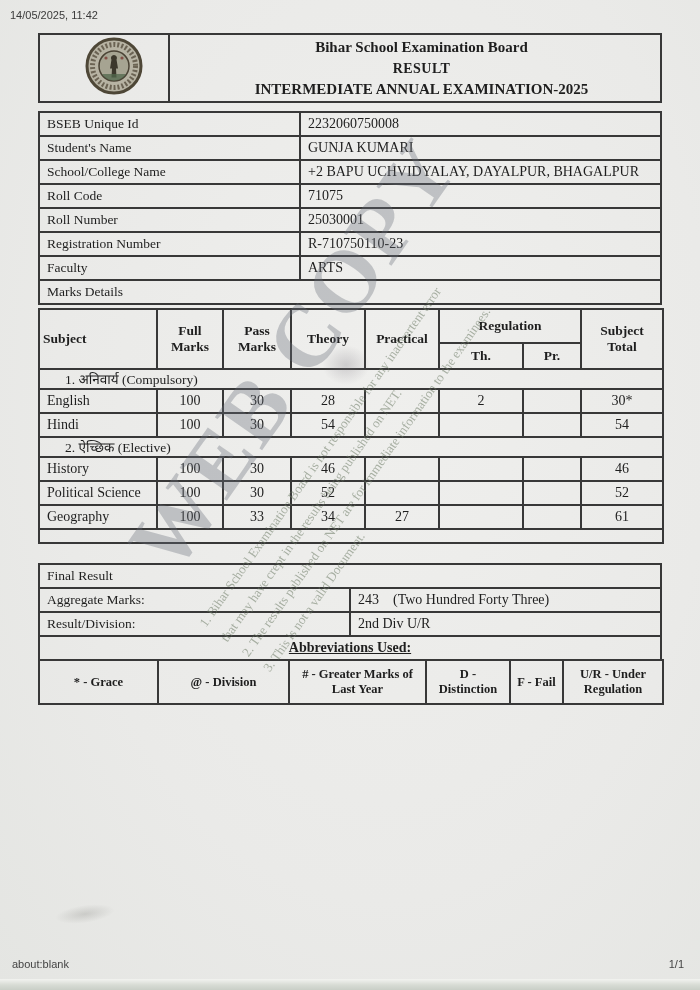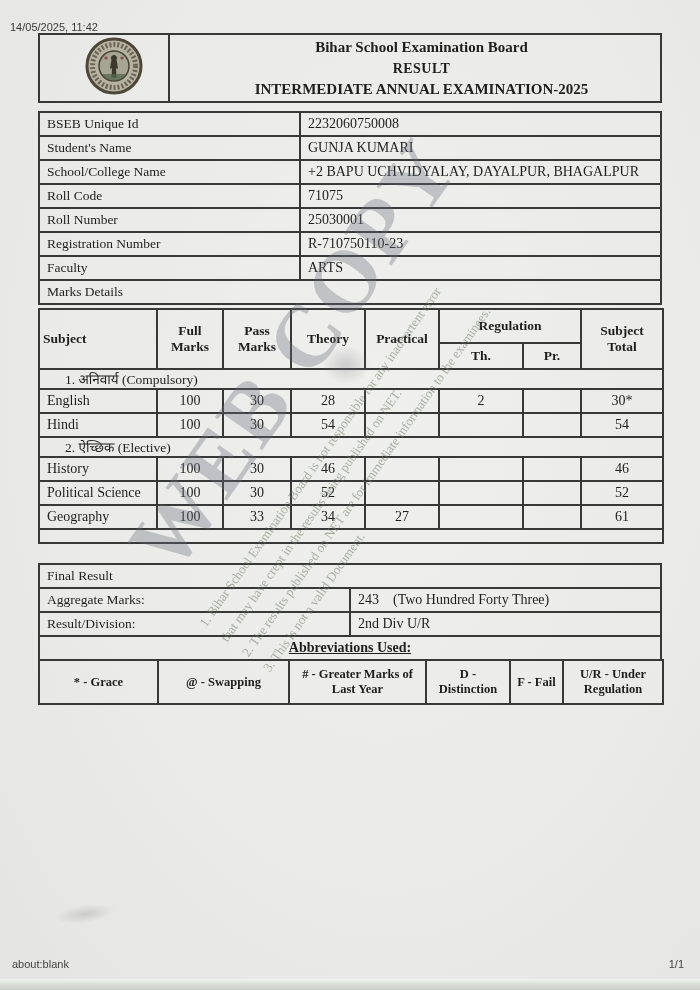--- a/index.html
+++ b/index.html
@@ -1,21 +1,21 @@
 <!DOCTYPE html>
 <html><head>
 <meta charset="utf-8">
 <style>
   html,body{margin:0;padding:0;background:#dcdcda;}
   .page{
     position:relative;width:700px;height:990px;overflow:hidden;
     background:radial-gradient(ellipse at 55% 40%, #efefed 0%, #eaeae8 60%, #e4e5e2 100%);
     font-family:"Liberation Serif", serif;color:#1e1e1e;
   }
-  .print-meta{position:absolute;font-family:"Liberation Sans", sans-serif;font-size:11px;color:#3a3a3a;margin-top:12px;}
+  .print-meta{position:absolute;font-family:"Liberation Sans", sans-serif;font-size:11px;color:#3a3a3a;}
   .ts{top:9px;left:10px;}
   .foot-url{bottom:20px;left:12px;color:#444;}
   .foot-page{bottom:20px;right:16px;color:#444;}
   .paper-edge{position:absolute;left:0;right:0;bottom:0;height:11px;
     background:linear-gradient(#f2f3f0 0%, #d7dbd4 55%, #c9cfc7 100%);}
   .doc{position:absolute;left:38px;top:33px;width:624px;}
   table{border-collapse:collapse;table-layout:fixed;width:624px;}
   td,th{border:2px solid #383838;padding:0 7px;vertical-align:middle;
         font-size:14px;overflow:hidden;white-space:nowrap;}
   
@@ -250,21 +250,21 @@
         <col style="width:119px">
           <col style="width:131px">
           <col style="width:137px">
         <col style="width:84px">
           <col style="width:53px">
           <col style="width:100px">
       </colgroup>
       <tbody>
           <tr>
         <td>* - Grace</td>
-        <td>@ - Swapping</td>
+        <td>@ - Division</td>
         <td># - Greater Marks of Last Year</td>
         <td>D - Distinction</td>
         <td>F - Fail</td>
         <td>U/R - Under Regulation</td>
       </tr>
     </tbody>
       </table>
   </div>
 
   <div class="wm-big">WEB COPY</div>

